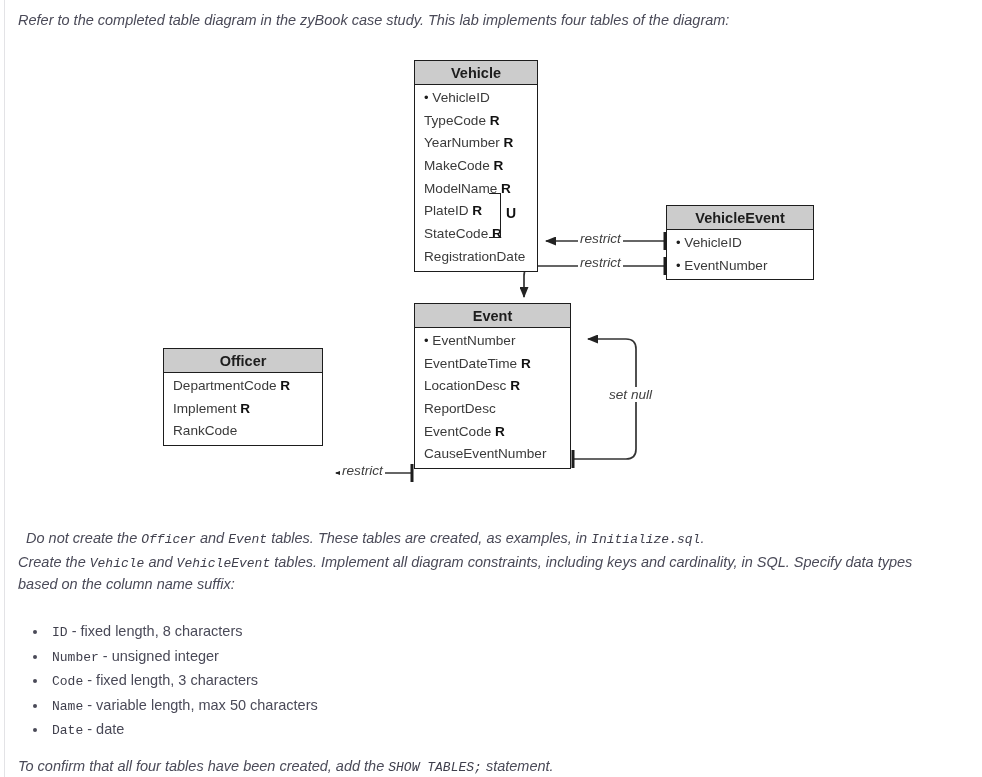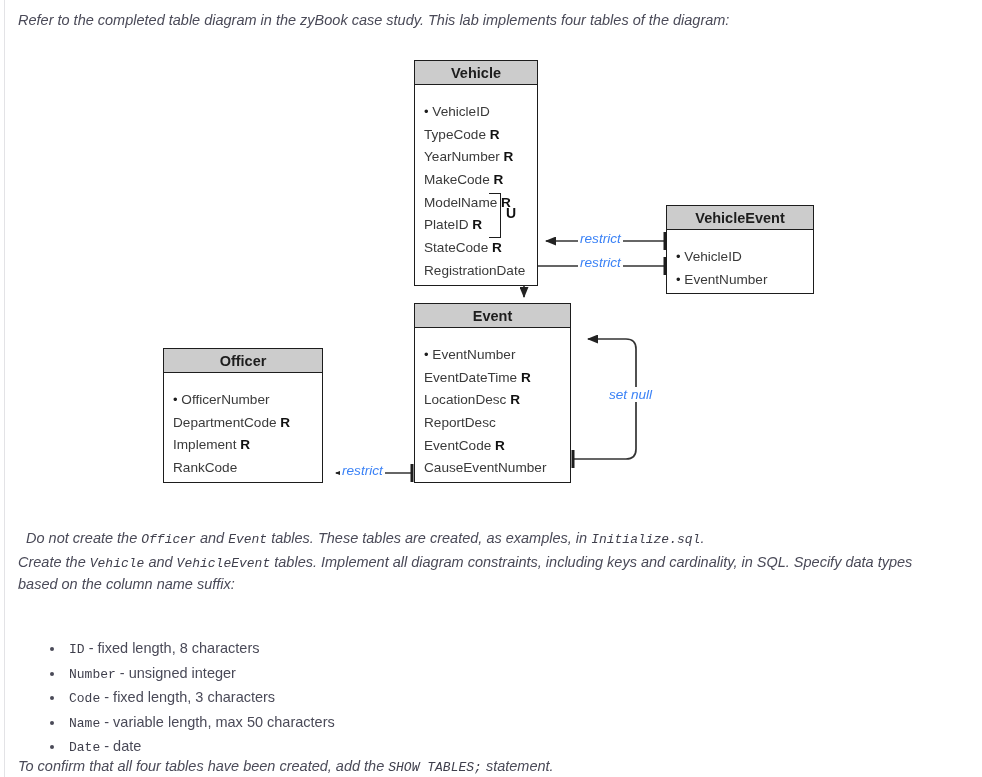--- a/index.html
+++ b/index.html
@@ -36,21 +36,21 @@
     color: #3f3f4c;
     letter-spacing: 0;
   }
   .intro { position: absolute; left: 18px; top: 10px; width: 940px; }
   .para-2 { position: absolute; left: 26px; top: 528px; width: 940px; }
   .para-3 { position: absolute; left: 18px; top: 552px; width: 920px; }
   .typelist {
     position: absolute;
     left: 18px;
     top: 620px;
-    margin: 17px;
+    margin: 0;
     padding-left: 30px;
     list-style: disc;
   }
   .typelist li {
     font-size: 14.5px;
     line-height: 22.6px;
     color: #4a4a58;
     padding-left: 4px;
   }
   .typelist li::marker { color: #4a4a58; font-size: 13px; }
@@ -74,21 +74,21 @@
     background: #cccccc;
     border-bottom: 1.6px solid #1d1d1d;
     text-align: center;
     font-weight: bold;
     font-size: 14.5px;
     color: #1d1d1d;
     height: 24px;
     line-height: 24px;
     box-sizing: border-box;
   }
-  .tbl-rows { padding: 16px 0 2px 0; }
+  .tbl-rows { padding: 2px 0 2px 0; }
   .row {
     font-size: 13.6px;
     color: #3a3a3a;
     height: 22.7px;
     line-height: 22.7px;
     padding-left: 9px;
     white-space: nowrap;
     box-sizing: border-box;
   }
   .row .bul { color: #1d1d1d; font-size: 13px; }
@@ -121,21 +121,21 @@
   svg.wires {
     position: absolute;
     left: 0; top: 0;
     width: 982px; height: 460px;
     overflow: visible;
   }
   .elabel {
     position: absolute;
     font-style: italic;
     font-size: 13.6px;
-    color: #3b82f6;
+    color: #404040;
     background: #ffffff;
     padding: 0 2px;
     white-space: nowrap;
   }
   #lbl-restrict-1 { left: 578px; top: 186px; }
   #lbl-restrict-2 { left: 578px; top: 210px; }
   #lbl-setnull  { left: 607px; top: 342px; }
   #lbl-restrict-3 { left: 340px; top: 418px; }
 </style>
 </head>
@@ -199,21 +199,20 @@
       <div class="row"><span>LocationDesc</span> <b>R</b></div>
       <div class="row"><span>ReportDesc</span></div>
       <div class="row"><span>EventCode</span> <b>R</b></div>
       <div class="row"><span>CauseEventNumber</span></div>
     </div>
   </div>
 
   <div class="tbl" id="tbl-officer">
     <div class="tbl-title">Officer</div>
     <div class="tbl-rows">
-      <div class="row"><span class="bul">•</span> <span>OfficerNumber</span></div>
       <div class="row"><span>DepartmentCode</span> <b>R</b></div>
       <div class="row"><span>Implement</span> <b>R</b></div>
       <div class="row"><span>RankCode</span></div>
     </div>
   </div>
 
   <span class="elabel" id="lbl-restrict-1">restrict</span>
   <span class="elabel" id="lbl-restrict-2">restrict</span>
   <span class="elabel" id="lbl-setnull">set null</span>
   <span class="elabel" id="lbl-restrict-3">restrict</span>

